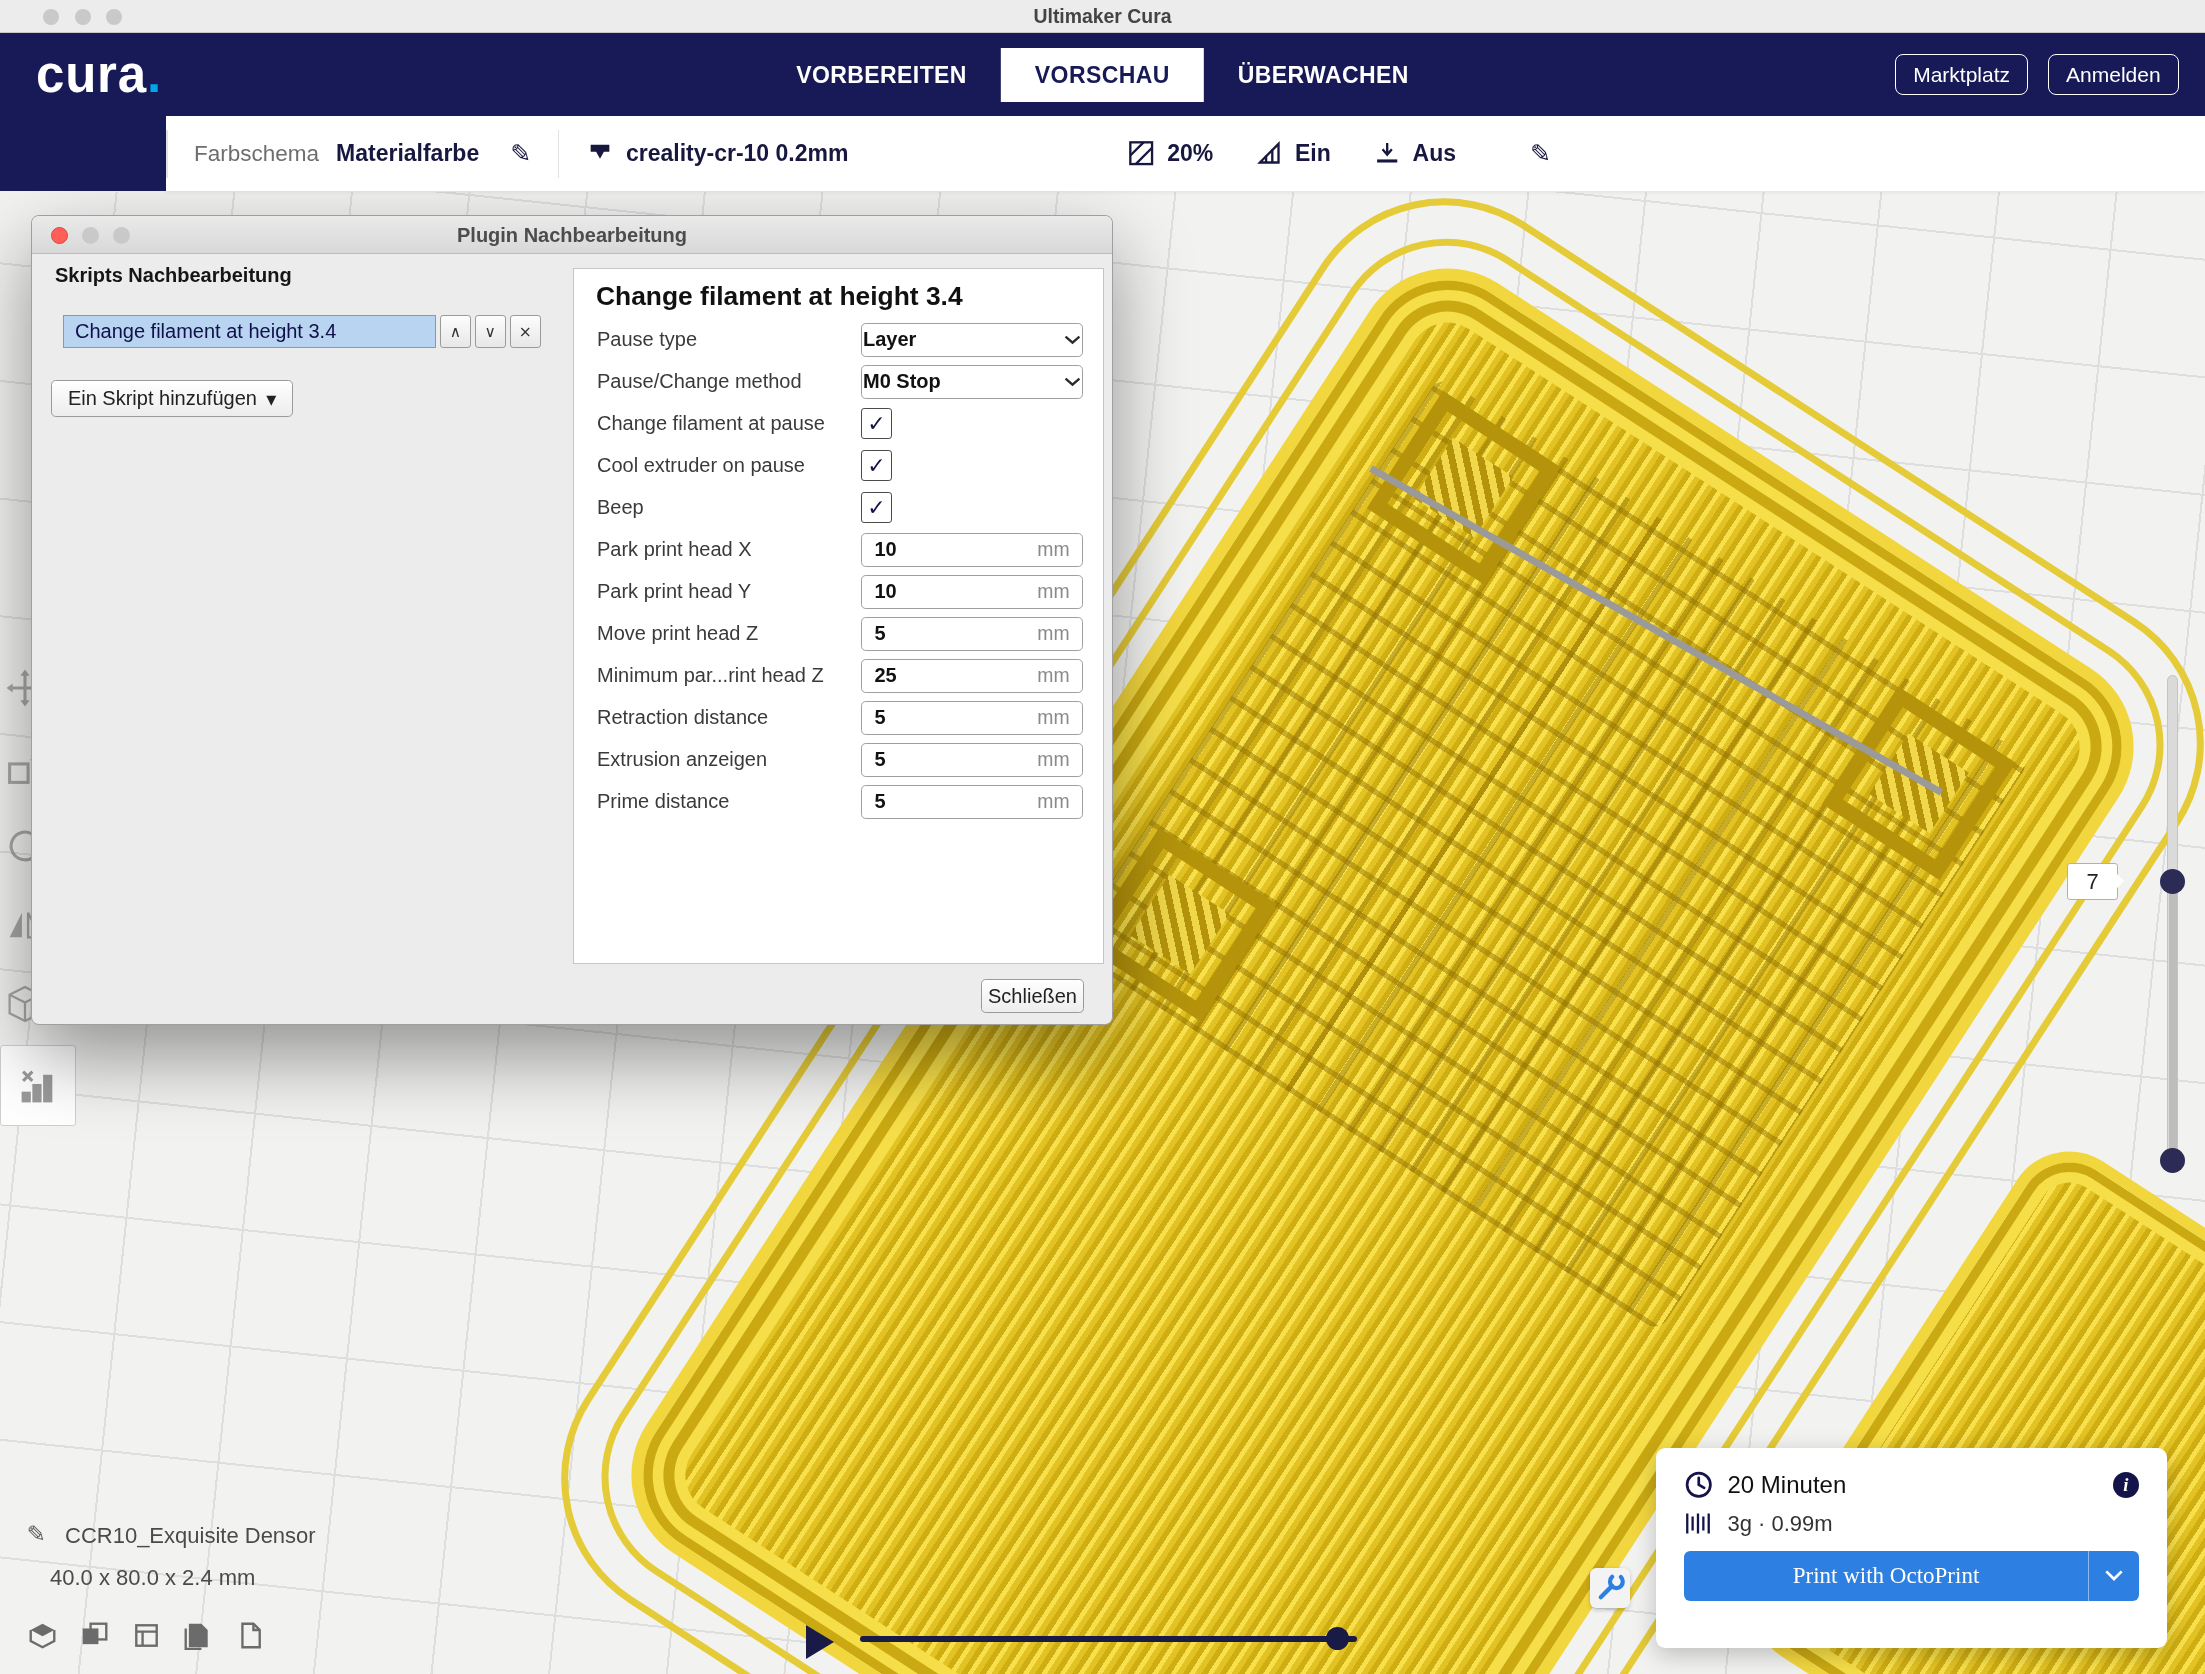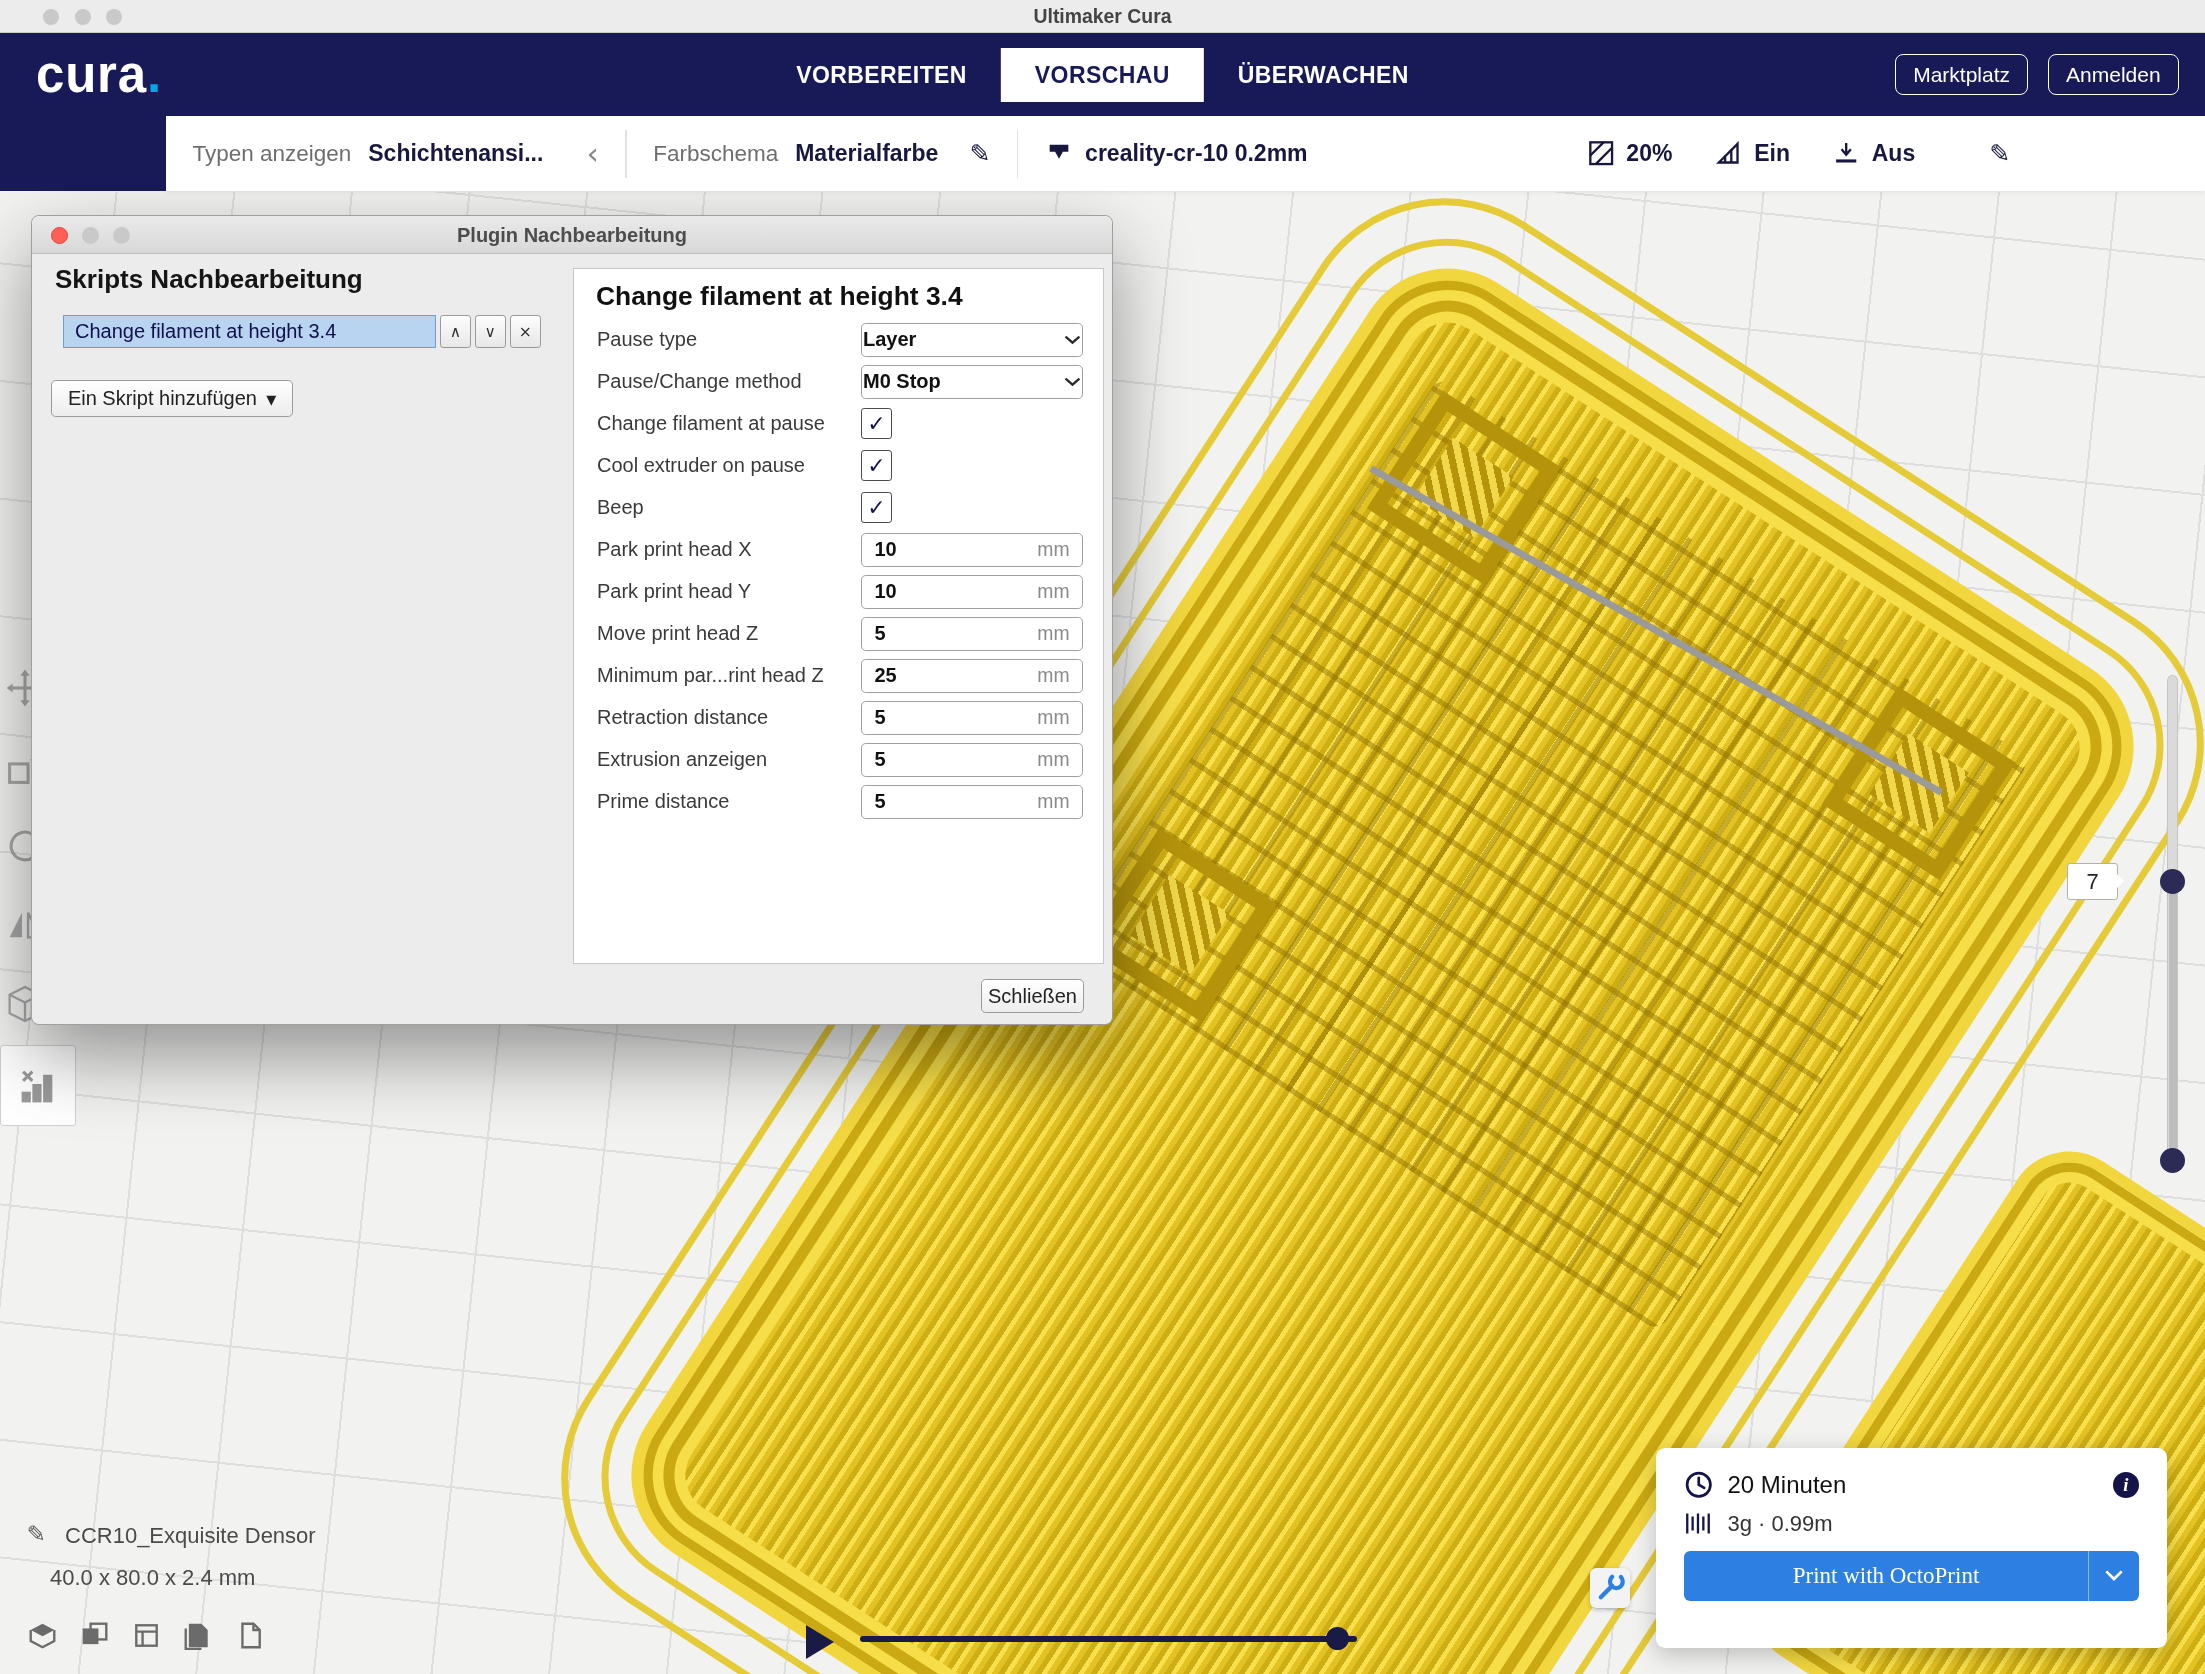--- a/index.html
+++ b/index.html
@@ -71,21 +71,21 @@
 
   
   .dialog { position:absolute; left:31px; top:215px; width:1082px; height:810px; background:#ececec; border:0.8px solid #9f9f9f; border-radius:7.8px; box-shadow:0 31px 78px rgba(0,0,0,.4); z-index:20; }
   .dialog-titlebar { height:38px; background:linear-gradient(#eaeaea,#d8d8d8); border-bottom:0.8px solid #bcbcbc; border-radius:7.8px 7.8px 0 0; position:relative; }
   .dialog-title { line-height:38px; text-align:center; font-size:20px; font-weight:600; color:#4c4c4c; }
   .dtl { position:absolute; top:11px; width:17px; height:17px; border-radius:50%; }
   .dtl-red{left:18.6px; background:#ff5f57; border:0.8px solid #e0443e;}
   .dtl-g1{left:50px; background:#c9c9c9;}
   .dtl-g2{left:81px; background:#c9c9c9;}
 
-  .scripts-heading { position:absolute; left:23px; top:48px; font-size:26px; font-weight:bold; color:#151515; }
+  .scripts-heading { position:absolute; left:23px; top:48px; font-size:20px; font-weight:bold; color:#151515; }
   .script-row { position:absolute; left:31px; top:99px; display:flex; align-items:stretch; }
   .script-item { width:373px; height:33px; line-height:31px; background:#b8d4f1; border:0.8px solid #6f9ecf; font-size:20px; color:#10104a; padding-left:11px; }
   .mini-btn { width:31px; height:33px; margin-left:3.9px; background:linear-gradient(#fdfdfd,#e7e7e7); border:0.8px solid #9a9a9a; border-radius:3.1px; font-size:15.5px; color:#333; display:flex; align-items:center; justify-content:center; }
   .add-script { position:absolute; left:19.4px; top:164px; height:37px; padding:0 15.5px; background:linear-gradient(#ffffff,#ececec); border:0.8px solid #9a9a9a; border-radius:4.7px; font-size:20px; color:#222; display:flex; align-items:center; gap:9.3px; }
 
   .settings-panel { position:absolute; left:541px; top:52px; width:531px; height:696px; background:#fff; border:0.8px solid #c6c6c6; }
   .settings-heading { margin:12.4px 0 6.2px 22px; font-size:26.4px; font-weight:bold; color:#111; }
   .form-row { display:flex; align-items:center; height:42px; padding:0 20px 0 23px; }
   .form-label { flex:1; font-size:20px; color:#3a3a3a; }
   .form-control { width:222px; display:flex; }
@@ -149,25 +149,20 @@
     <div class="tab">ÜBERWACHEN</div>
   </nav>
   <div class="hdr-buttons">
     <button class="hdr-btn">Marktplatz</button>
     <button class="hdr-btn">Anmelden</button>
   </div>
 </div>
 <div class="header-ext"></div>
 
 <div class="sub-toolbar">
-  <div class="tb-sec">
-    <span class="tb-label">Typen anzeigen</span>
-    <span class="tb-value">Schichtenansi...</span>
-    <span class="tb-chevron glyph">‹</span>
-  </div>
   <div class="tb-sep"></div>
   <div class="tb-sec">
     <span class="tb-label">Farbschema</span>
     <span class="tb-value">Materialfarbe</span>
     <span class="pencil glyph">✎</span>
   </div>
   <div class="tb-sep"></div>
   <div class="tb-sec" style="flex:1;">
     <span class="tb-icon">
       <svg width="28" height="28" viewBox="0 0 36 36">

